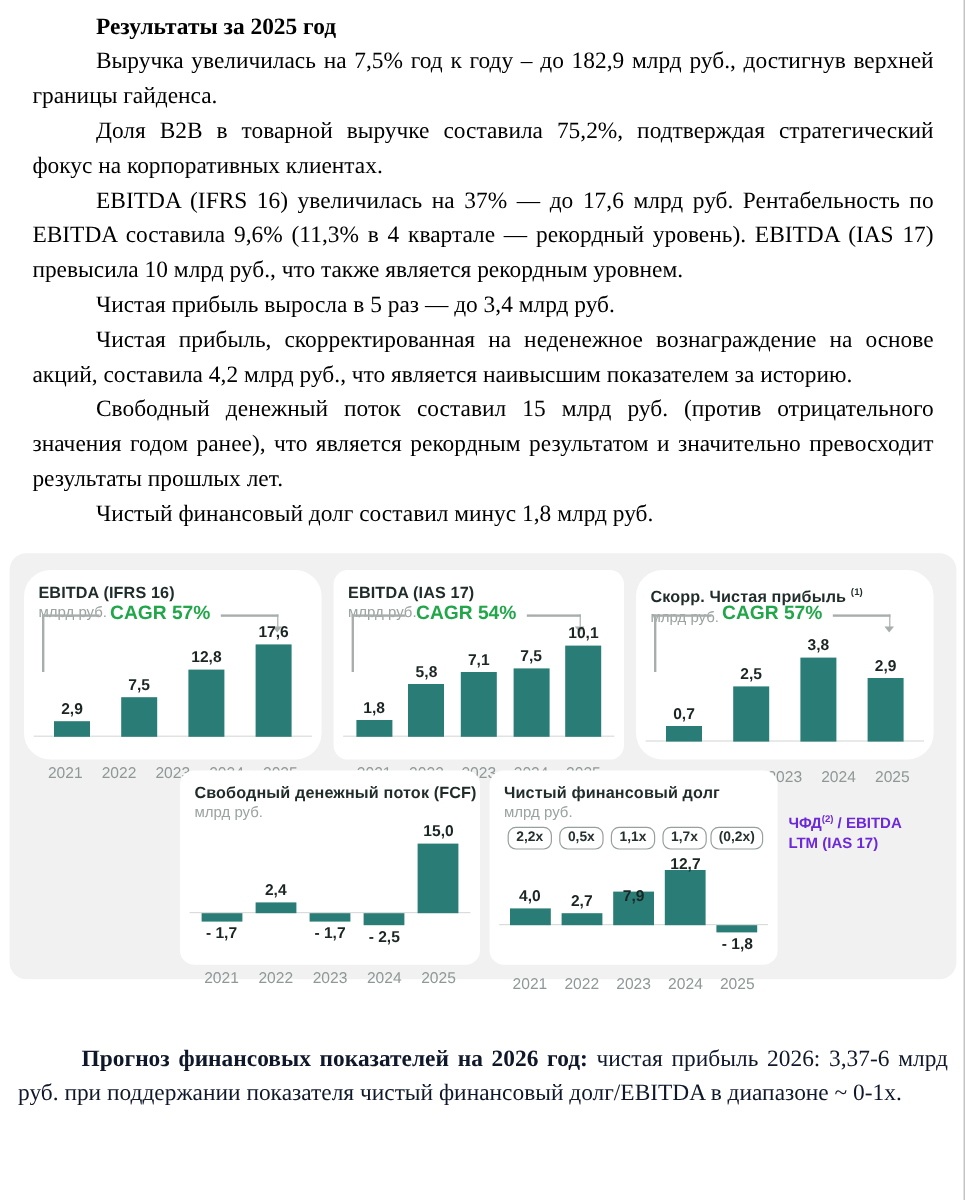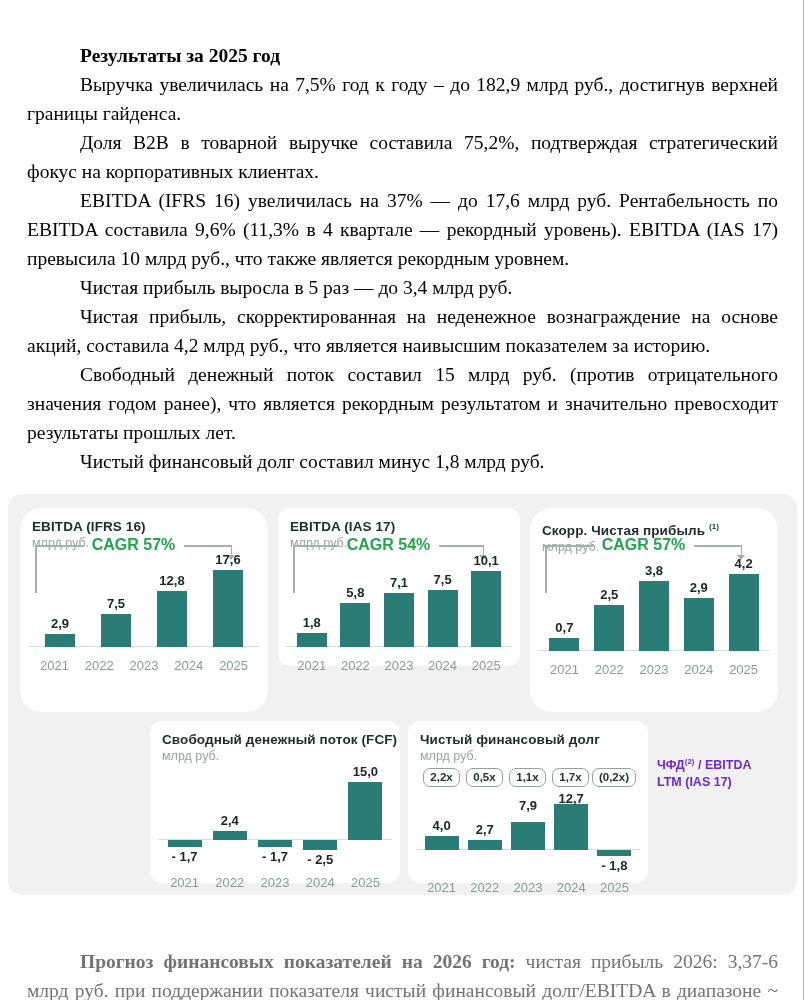--- a/index.html
+++ b/index.html
@@ -6,39 +6,39 @@
   body{
     width:805px;height:1000px;position:relative;overflow:hidden;
     background:#ffffff;
     font-family:"Liberation Serif", serif;
   }
   .right-rule{position:absolute;top:0;bottom:0;right:1px;width:1px;background:#b3b6b5;}
 
   
   .doc{padding:8px 27px 0 27px;font-size:19.5px;line-height:29px;color:#000;text-align:justify;}
   .doc p{margin:0;text-indent:53px;}
-  .doc p.heading{font-weight:bold;text-align:left;margin-top:33px;}
-  .forecast{padding:0 27px;font-size:19.5px;line-height:29px;color:#737373;text-align:justify;margin-top:52px;}
+  .doc p.heading{font-weight:bold;text-align:left;}
+  .forecast{padding:0 15px;font-size:19.5px;line-height:29px;color:#0f172a;text-align:justify;margin-top:52px;}
   .forecast p{margin:0;text-indent:53px;}
   .forecast .b{font-weight:bold;}
 
   
   .figure{
     margin:18px 0 0 8px;width:789px;box-sizing:border-box;
     background:#f0f1f0;border-radius:14px;
     padding:14px 18px 12px 12px;
     font-family:"Liberation Sans", sans-serif;
   }
   .row-top{display:flex;gap:10px;}
   .row-bottom{display:flex;margin-top:9px;padding-left:130px;align-items:flex-start;}
   .card{
     background:#ffffff;border-radius:12px;box-sizing:border-box;
     padding:10px 12px 5px 12px;position:relative;
   }
-  .card.c0,.card.c2{width:248px;height:204px;border-radius:22px;}
+  .card.c0,.card.c2{width:248px;height:158px;border-radius:22px;}
   .card.c1{width:242px;height:158px;}
   .card.c3{width:250px;height:162px;margin-right:8px;}
   .card.c4{width:240px;height:162px;}
   .chart-title{font-size:13.5px;font-weight:bold;color:#1f2c2a;letter-spacing:.1px;line-height:17px;white-space:nowrap;}
   .chart-title sup{font-size:8px;font-weight:bold;}
   .unit{font-size:12.5px;color:#9aa3a0;line-height:15px;margin-top:1px;}
 
   
   .bracket{position:absolute;left:15px;right:36px;top:37px;height:60px;pointer-events:none;}
   .bracket .drop{position:absolute;left:0;top:0;width:1.5px;height:48px;background:#a7aeac;}
@@ -54,21 +54,21 @@
   .badges .bcell{flex:1;text-align:center;}
   .badge{display:inline-block;border:1.4px solid #98a09d;border-radius:7px;background:#fff;
     padding:1px 6px;font-size:11.5px;font-weight:bold;color:#26312f;line-height:15px;}
 
   
   .plot{position:relative;display:flex;}
   .baseline{position:absolute;left:-4px;right:-4px;height:1px;background:#d9dcdb;}
   .col{position:relative;flex:1;}
   .bar{position:absolute;left:50%;transform:translateX(-50%);background:#2a7d76;}
   .vlabel{position:absolute;left:50%;transform:translateX(-50%);font-size:13px;font-weight:bold;color:#1b2624;white-space:nowrap;}
-  .years{display:flex;margin-top:10px;}
+  .years{display:flex;margin-top:21px;}
   .years .ycell{flex:1;text-align:center;font-size:13px;color:#8e9997;}
 
   
   .side-note{margin-left:9px;margin-top:32px;font-size:12.5px;font-weight:bold;color:#6d28d9;line-height:17px;white-space:nowrap;}
   .side-note sup{font-size:8px;}
 </style>
 </head>
 <body>
 
 <div class="right-rule"></div>
@@ -196,24 +196,20 @@
             <div class="vlabel" style="bottom: 49.5px;">2,5</div>
           </div>
           <div class="col">
             <div class="bar" style="width: 30px; height: 69.16px; background: rgb(42, 125, 118); bottom: 1px;"></div>
             <div class="vlabel" style="bottom: 73.16px;">3,8</div>
           </div>
           <div class="col">
             <div class="bar" style="width: 30px; height: 52.78px; background: rgb(42, 125, 118); bottom: 1px;"></div>
             <div class="vlabel" style="bottom: 56.78px;">2,9</div>
           </div>
-          <div class="col">
-            <div class="bar" style="width: 30px; height: 76.44px; background: rgb(42, 125, 118); bottom: 1px;"></div>
-            <div class="vlabel" style="bottom: 80.44px;">4,2</div>
-          </div>
         </div>
         <div class="years">
           <div class="ycell">2021</div>
           <div class="ycell">2022</div>
           <div class="ycell">2023</div>
           <div class="ycell">2024</div>
           <div class="ycell">2025</div>
         </div>
       </div>
   </div>
@@ -267,21 +263,21 @@
           <div class="col">
             <div class="bar" style="width: 34px; height: 14.4px; background: rgb(42, 125, 118); bottom: 20px;"></div>
             <div class="vlabel" style="bottom: 37.4px;">4,0</div>
           </div>
           <div class="col">
             <div class="bar" style="width: 34px; height: 9.72px; background: rgb(42, 125, 118); bottom: 20px;"></div>
             <div class="vlabel" style="bottom: 32.72px;">2,7</div>
           </div>
           <div class="col">
             <div class="bar" style="width: 34px; height: 28.44px; background: rgb(42, 125, 118); bottom: 20px;"></div>
-            <div class="vlabel" style="bottom: 57px;">7,9</div>
+            <div class="vlabel" style="bottom: 37px;">7,9</div>
           </div>
           <div class="col">
             <div class="bar" style="width: 34px; height: 45.72px; background: rgb(42, 125, 118); bottom: 20px;"></div>
             <div class="vlabel" style="bottom: 64px;">12,7</div>
           </div>
           <div class="col">
             <div class="bar" style="width: 34px; height: 6.48px; background: rgb(42, 125, 118); bottom: 13.52px;"></div>
             <div class="vlabel" style="bottom: -3.48px;">- 1,8</div>
           </div>
         </div>

